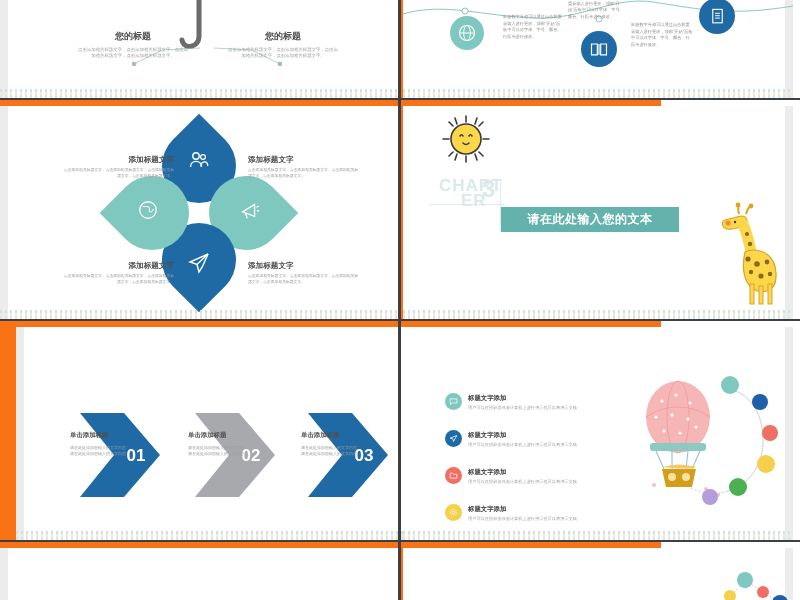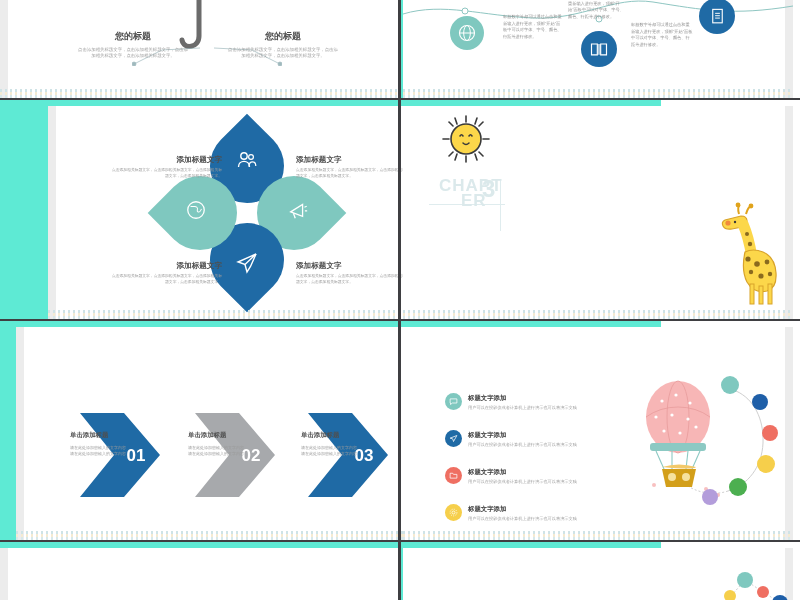--- a/index.html
+++ b/index.html
@@ -1,21 +1,21 @@
 <!DOCTYPE html>
 <html><head>
 <meta charset="utf-8">
 <style>
   html,body{margin:0;padding:0;}
   body{
     width:800px;height:600px;overflow:hidden;
     background:#ffffff;
     font-family:"Liberation Sans","DejaVu Sans",sans-serif;
   }
-  .page{position:relative;width:661px;height:600px;background:#5eead4;}
+  .page{position:relative;width:661px;height:600px;background:#f97316;}
 
   
   .grid{position:absolute;left:0;top:0;width:800px;height:600px;}
 
   .slide{
     position:absolute;
     background:#ffffff;
     overflow:hidden;
     box-sizing:border-box;
   }
@@ -172,21 +172,21 @@
         <line x1="9" y1="14" x2="15" y2="14" stroke="#fff" stroke-width="1.2"></line>
       </svg>
     </div>
     <div class="blk" style="left:228px;top:22px;width:62px;">标题数字等都可以通过点击和重新输入进行更改，顶部“开始”面板中可以对字体、字号、颜色、行距等进行修改。</div>
 
     <div class="dots" style="bottom:0;"></div>
   </div>
 
   <div class="hrule" style="top:98px;"></div>
 
-  <div class="slide s3" style="left:0;top:106px;width:398px;height:213px;margin-left:48px;">
+  <div class="slide s3" style="left:0;top:106px;width:398px;height:213px;">
     <div class="lsidebar"></div>
 
     <div class="wrap">
 
       <div class="petal" style="left:47px;top:0;transform:rotate(135deg);">
         <div class="sh" style="background:#1f6aa5;"></div>
       </div>
       <svg style="position:absolute;left:72px;top:20px;" width="24" height="24" viewBox="0 0 24 24">
         <circle cx="9" cy="7" r="3.2" fill="none" stroke="#fff" stroke-width="1.4"></circle>
         <path d="M3.5 18 c0-3.6 2.6-5.6 5.5-5.6 s5.5 2 5.5 5.6" fill="none" stroke="#fff" stroke-width="1.4"></path>
@@ -265,20 +265,21 @@
     </svg>
 
     <div class="rule-h"></div>
     <div class="rule-v"></div>
     <div class="chap">
       <span>CHAPT</span><br>
       <span style="padding-left:22px;display:inline-block;">ER</span>
     </div>
     <div class="chapnum">3</div>
 
+    <div class="tbox">请在此处输入您的文本</div>
 
     <svg style="position:absolute;left:312px;top:96px;" width="64" height="105" viewBox="0 0 64 105">
       <path d="M24 12 q-2 -7 1 -9" stroke="#e0a31c" stroke-width="2" fill="none"></path>
       <path d="M31 12 q2 -7 5 -8" stroke="#e0a31c" stroke-width="2" fill="none"></path>
       <circle cx="23" cy="3" r="2.4" fill="#e0a31c"></circle>
           <circle cx="36" cy="4" r="2.4" fill="#e0a31c"></circle>
       <path d="M10 18 q-4 2 -2 6 q2 4 9 3 l10 -2 q5 -1 5 -6 q0 -5 -6 -5 z" fill="#fcd74a" stroke="#d8a32a" stroke-width="1.2"></path>
       <circle cx="13" cy="21" r="2.6" fill="#f08a3c"></circle>
       <circle cx="20" cy="20" r="1.2" fill="#3a3a3a"></circle>
       <path d="M28 22 q6 14 9 34" stroke="#fcd74a" stroke-width="11" fill="none" stroke-linecap="round"></path>

